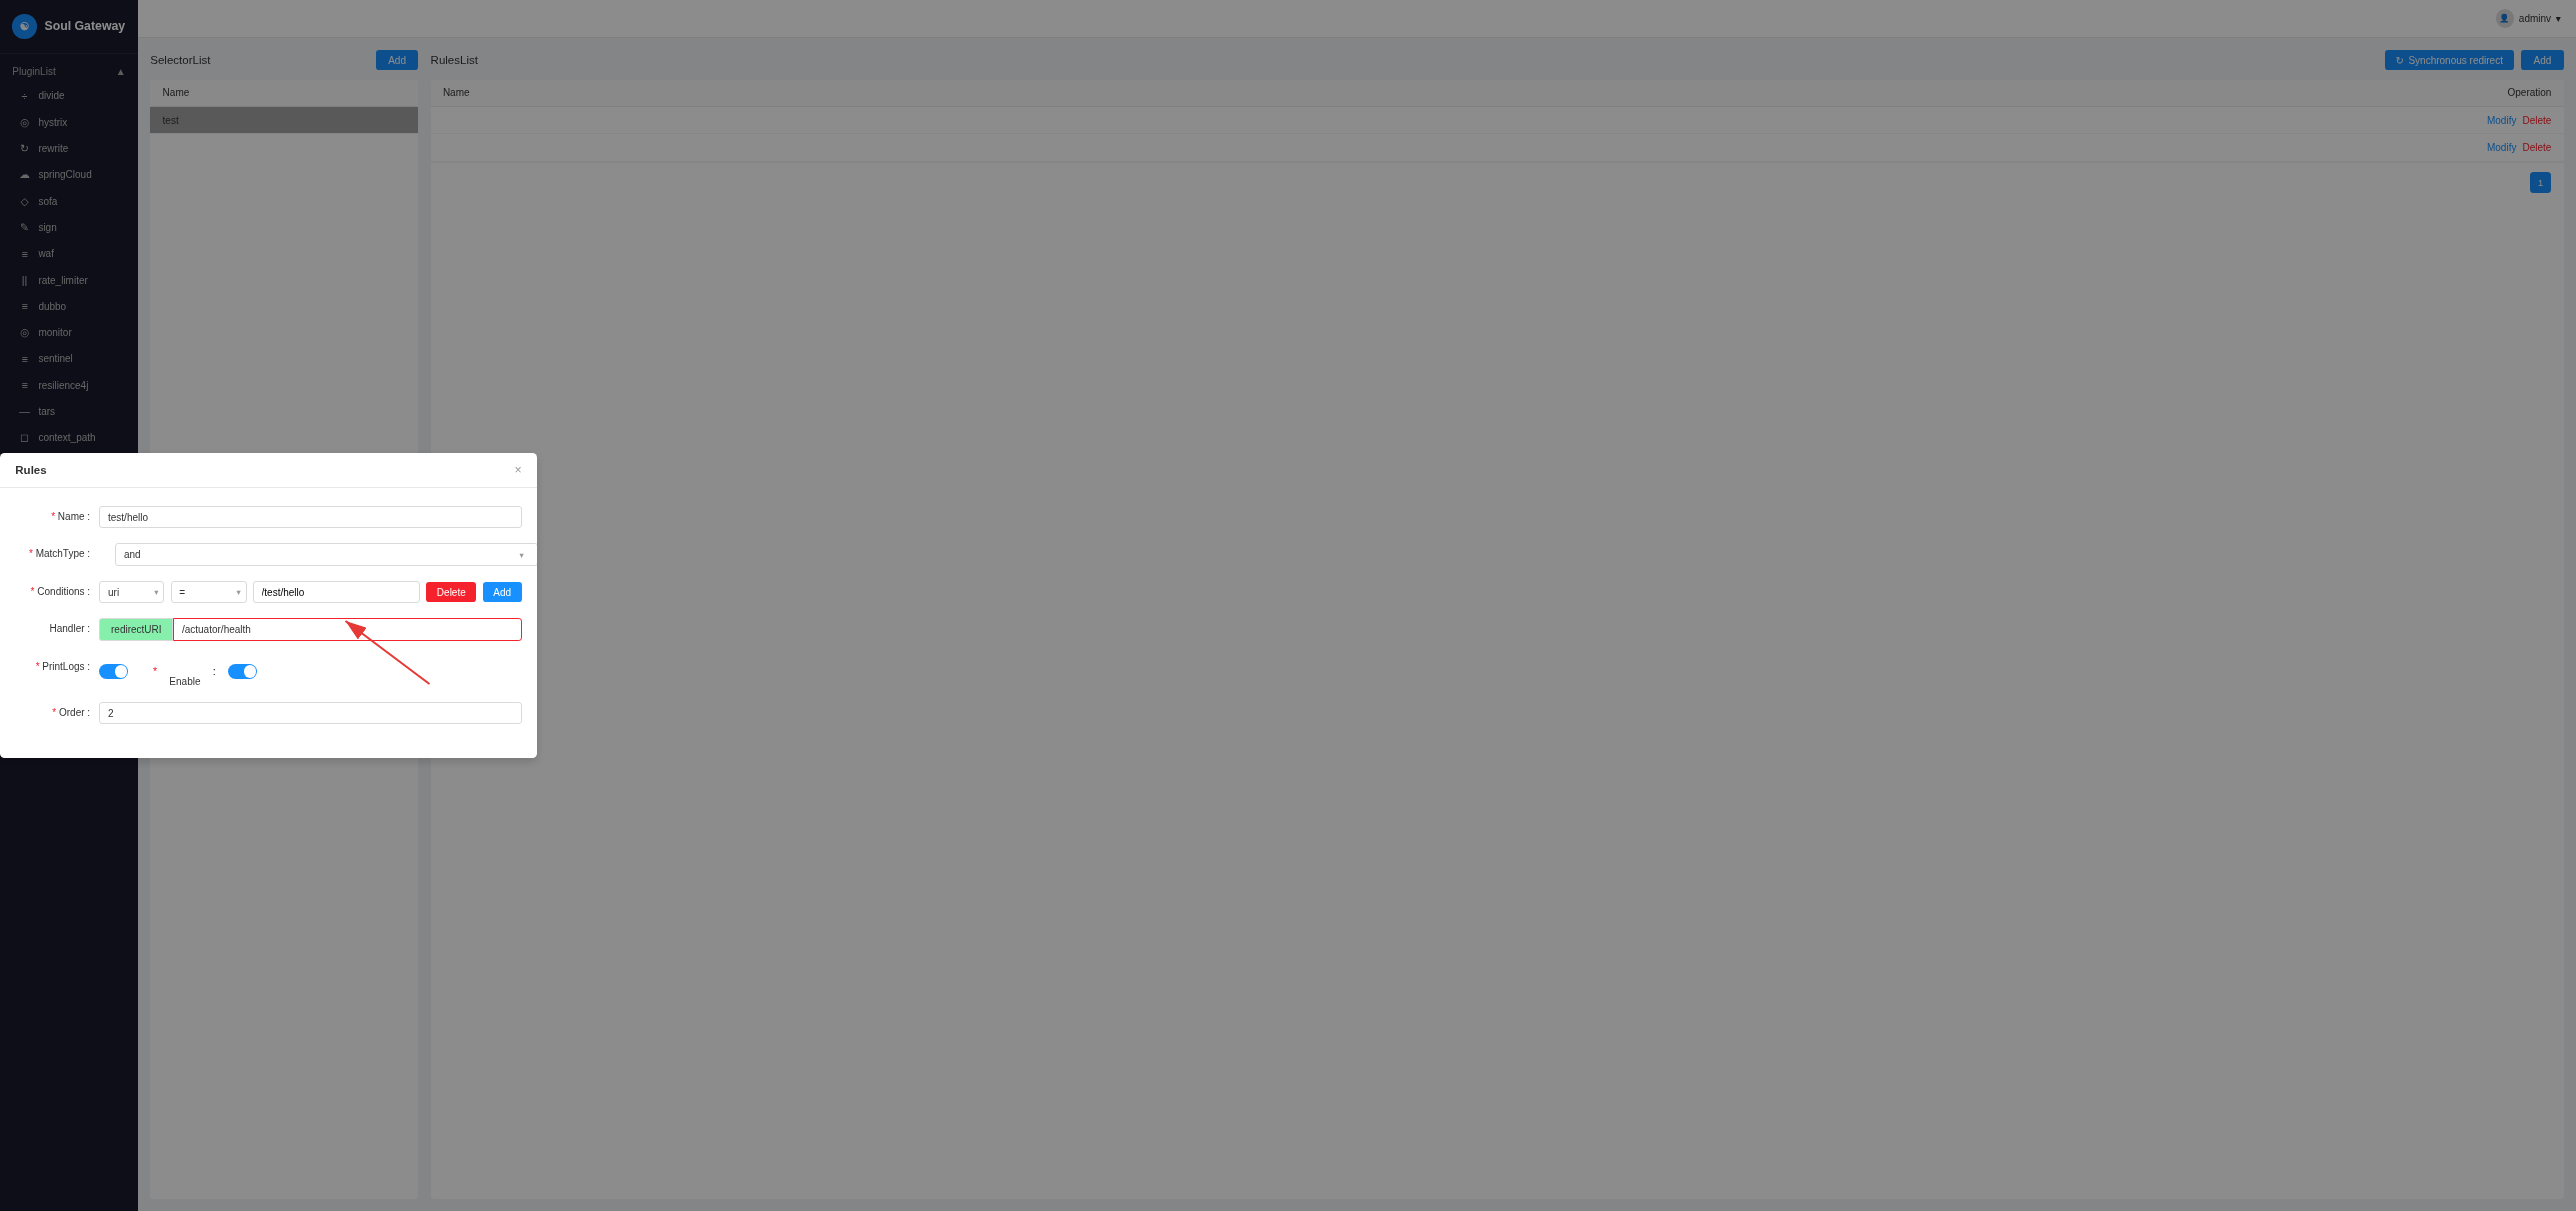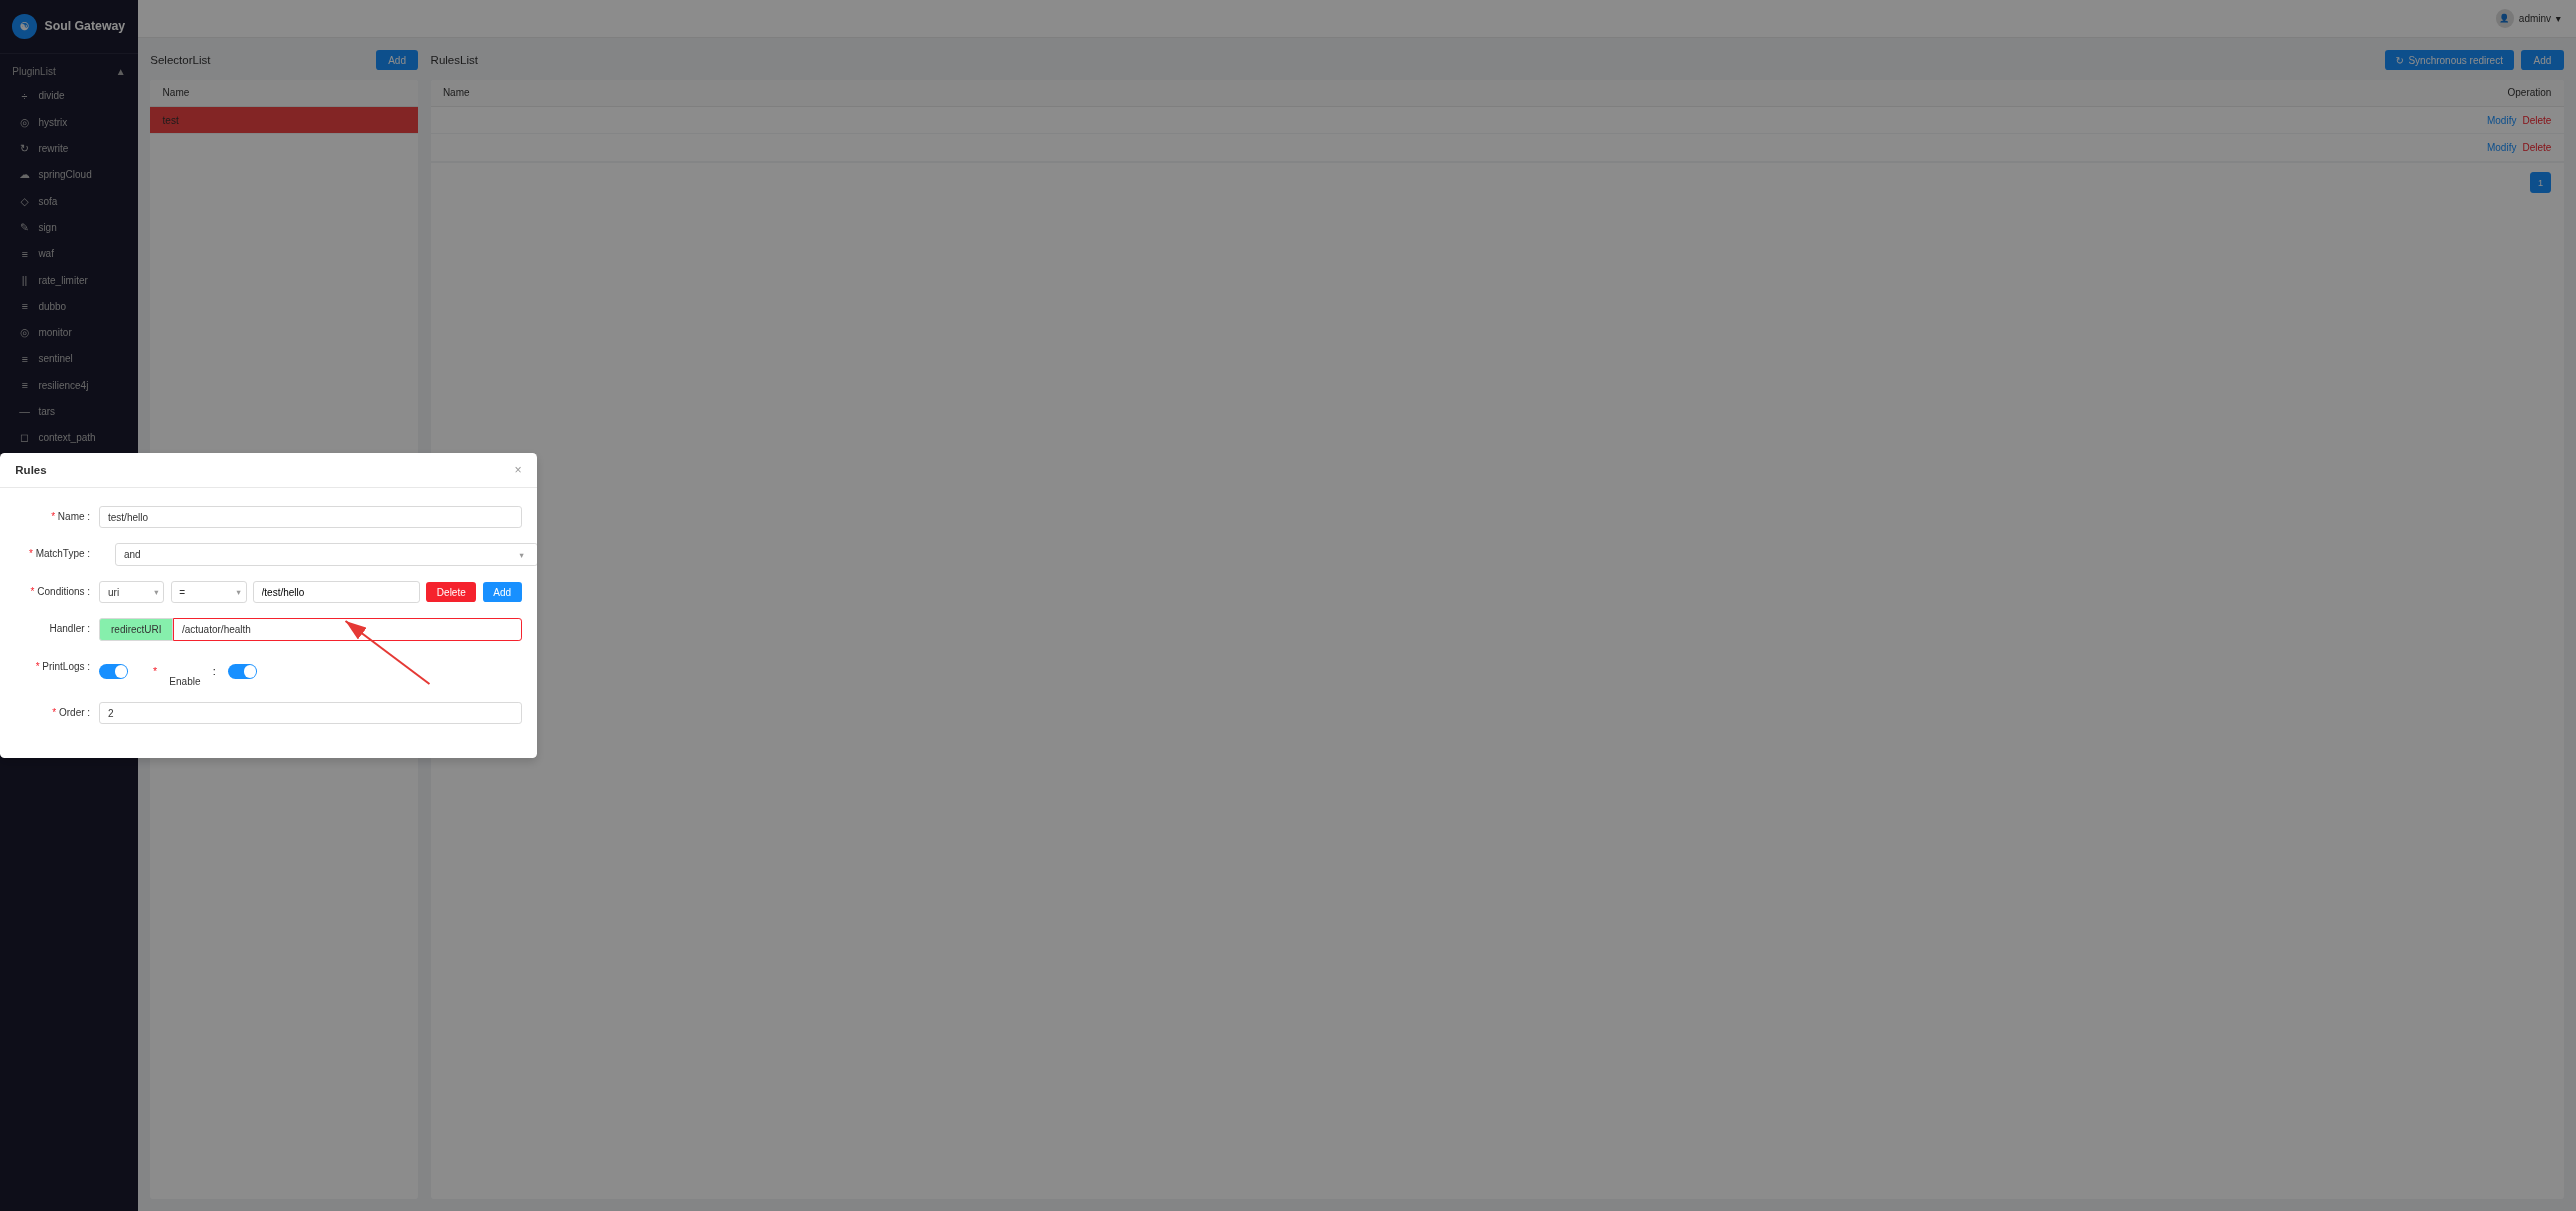--- a/index.html
+++ b/index.html
@@ -21,21 +21,21 @@
     .main { flex: 1; display: flex; flex-direction: column; overflow: hidden; }
     .topbar { height: 38px; background: #fff; border-bottom: 0.8px solid #e8e8e8; display: flex; align-items: center; justify-content: flex-end; padding: 0 15.3px; }
     .topbar-user { display: flex; align-items: center; gap: 4.6px; color: #333; font-size: 10px; cursor: pointer; }
     .topbar-avatar { width: 18.4px; height: 18.4px; border-radius: 50%; background: #ddd; display: flex; align-items: center; justify-content: center; font-size: 8.4px; }
     .panel-title { font-size: 11.5px; font-weight: 500; color: #333; }
     .btn-primary { background: #1890ff; color: white; border: none; padding: 4.6px 12.3px; border-radius: 3.1px; cursor: pointer; font-size: 10px; }
     .btn-sync { background: #1890ff; color: white; border: none; padding: 4.6px 10.7px; border-radius: 3.1px; cursor: pointer; font-size: 10px; display: flex; align-items: center; gap: 4.6px; }
     .table { width: 100%; border-collapse: collapse; }
     .table th { background: #fafafa; padding: 7.7px 12.3px; text-align: left; font-weight: 500; color: #333; border-bottom: 0.8px solid #e8e8e8; font-size: 10px; }
     .table td { padding: 7.7px 12.3px; border-bottom: 0.8px solid #f0f2f5; font-size: 10px; color: #333; }
-    .table tr.selected td { background: #ef4444; }
+    .table tr.selected td { background: #a3a3a3; }
     .link-btn { color: #1890ff; cursor: pointer; background: none; border: none; font-size: 10px; padding: 0; }
     .link-btn.danger { color: #f5222d; }
     .pagination { display: flex; justify-content: flex-end; padding: 9.2px 12.3px; border-top: 0.8px solid #f0f2f5; }
     .page-btn { width: 21.5px; height: 21.5px; border: 0.8px solid #d9d9d9; background: white; border-radius: 3.1px; display: flex; align-items: center; justify-content: center; font-size: 9.2px; cursor: pointer; color: #333; }
     .page-btn.active { background: #1890ff; color: white; border-color: #1890ff; }
 
     
     .overlay { position: fixed; top: 0; left: 0; right: 0; bottom: 0; background: rgba(0,0,0,0.45); z-index: 100; display: flex; align-items: center; justify-content: flex-start; }
     .modal { background: #fff; border-radius: 4.6px; width: 537px; max-width: 90vw; box-shadow: 0 3.1px 9.2px rgba(0,0,0,0.15); overflow: hidden; }
     .modal-header { display: flex; align-items: center; justify-content: space-between; padding: 10.7px 15.3px; border-bottom: 0.8px solid #e8e8e8; }

